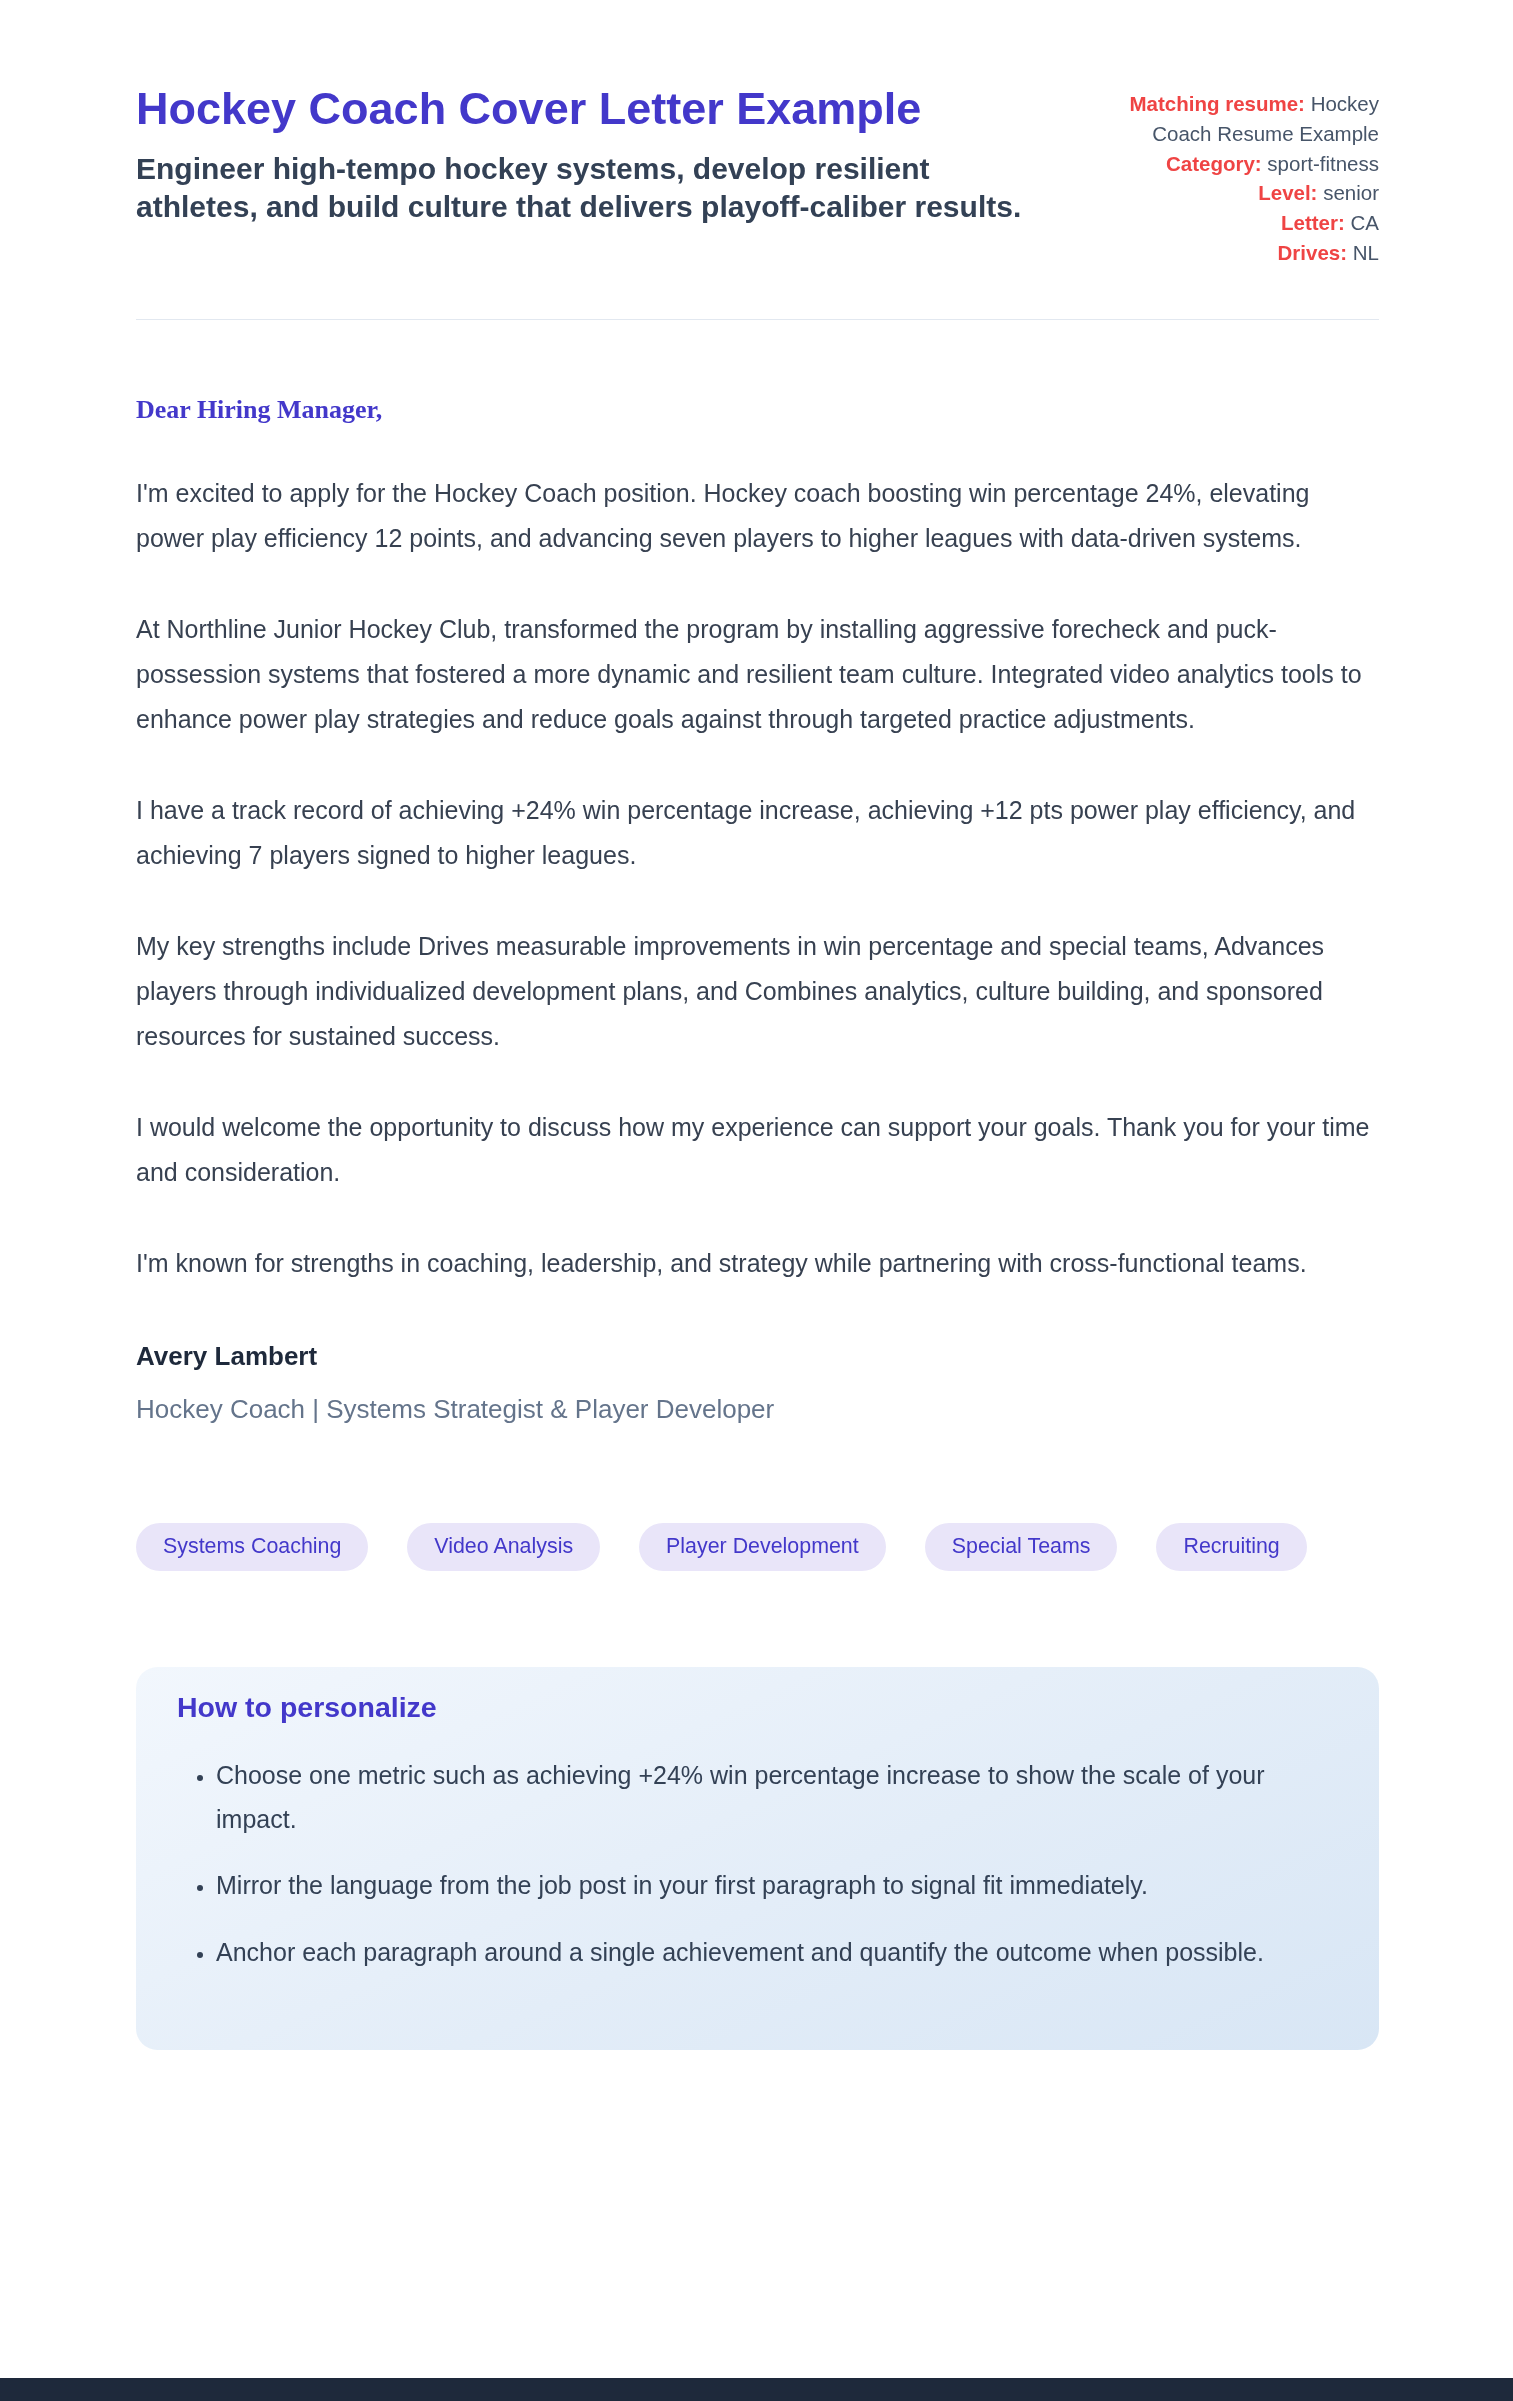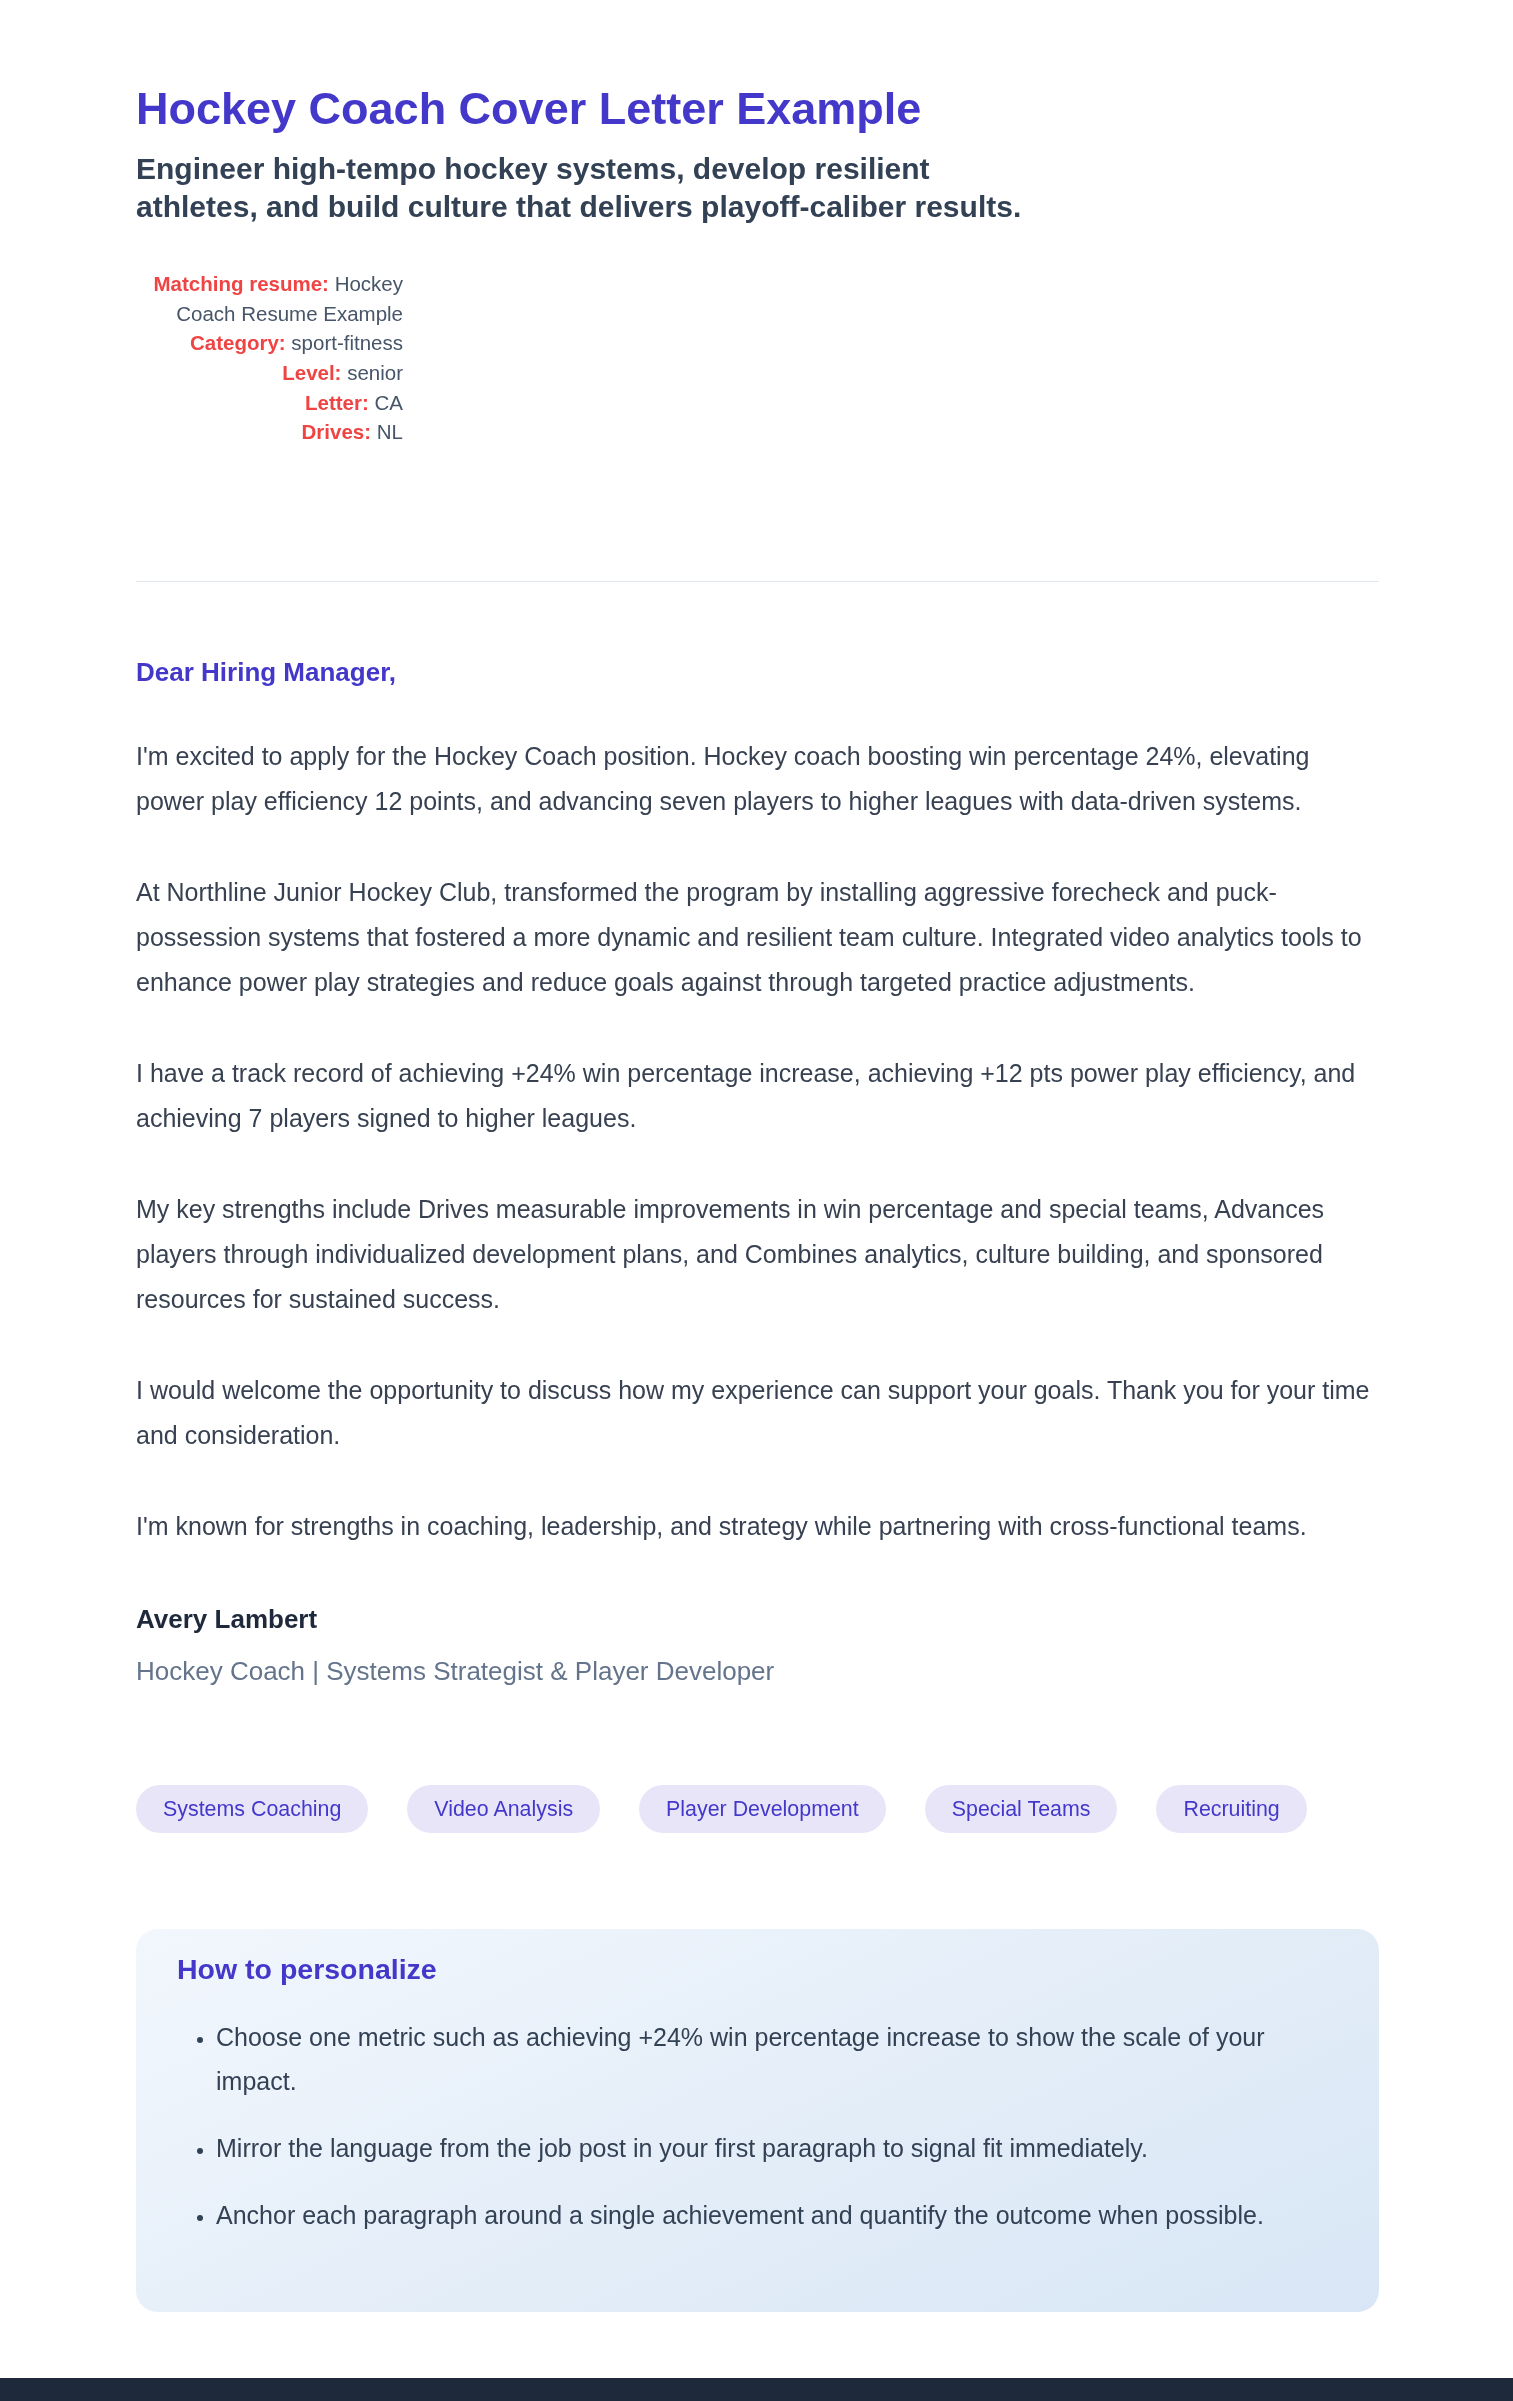--- a/index.html
+++ b/index.html
@@ -8,21 +8,21 @@
     width: 1513px;
     height: 2401px;
     position: relative;
     font-family: "Liberation Sans", sans-serif;
     color: #334155;
     overflow: hidden;
   }
   .page { padding: 82px 134px 0 136px; }
 
   
-  .header { display: flex; justify-content: space-between; align-items: flex-start; gap: 36px; flex-direction: column; }
+  .header { display: flex; justify-content: space-between; align-items: flex-start; gap: 36px; }
   .header-left { flex: 1 1 auto; min-width: 0; }
   .title {
     color: #4338ca;
     font-size: 45px;
     line-height: 1.2;
     font-weight: 800;
     max-width: 801px;
   }
   .subtitle {
     margin-top: 14.2px;
@@ -47,20 +47,21 @@
     border-top: 1.8px solid #e2e8f0;
     margin-top: 52px;
   }
 
   
   .salutation {
     margin-top: 75px;
     font-size: 26px;
     font-weight: 700;
     color: #4338ca;
+    font-family: Liberation Serif, serif;
   }
   .paragraph {
     margin-top: 46px;
     font-size: 25px;
     line-height: 1.8;
     color: #374151;
     max-width: 1246px;
   }
   .signature-name {
     margin-top: 55px;

